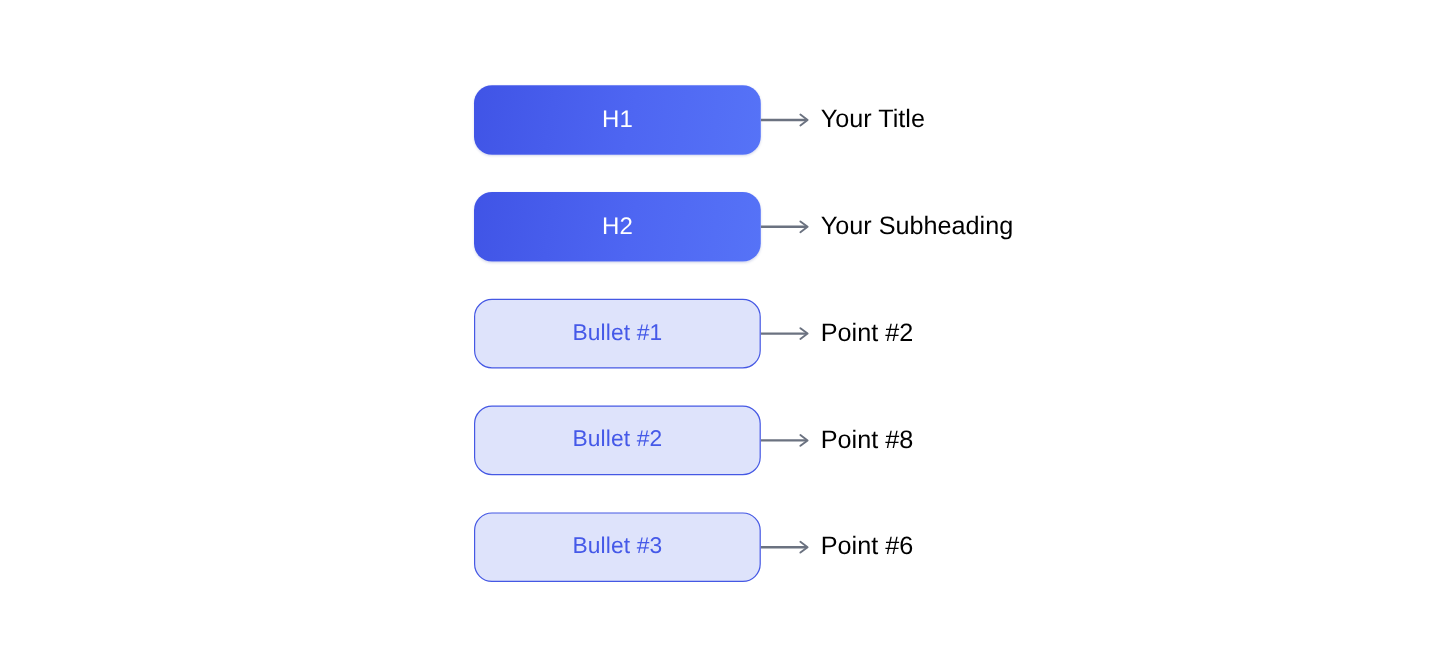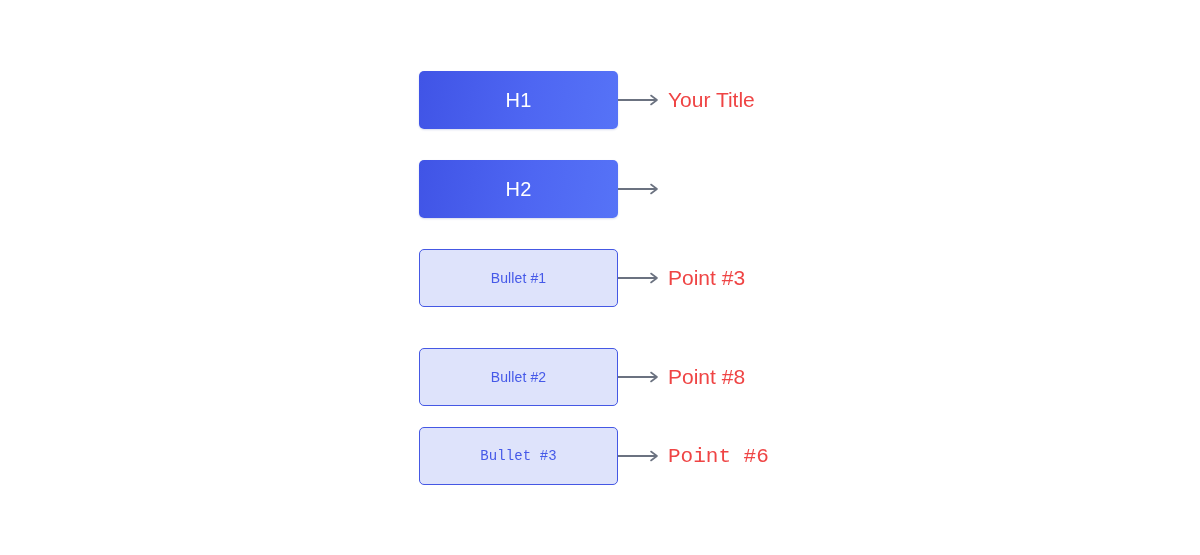--- a/index.html
+++ b/index.html
@@ -25,62 +25,61 @@
     display: flex;
     align-items: center;
     height: 58px;
     left: 395px;
   }
 
   
   .row-0 { top: 71px; }
   .row-1 { top: 160px; text-align: center; }
   .row-2 { top: 249px; }
-  .row-3 { top: 348px; }
-  .row-4 { top: 427px; font-family: Liberation Mono, monospace; }
+  .row-3 { top: 338px; }
+  .row-4 { top: 427px; }
 
   .chip {
-    width: 199px;
+    width: 239px;
     height: 58px;
     box-sizing: border-box;
-    border-radius: 5px;
+    border-radius: 15px;
     display: flex;
     align-items: center;
     justify-content: center;
     letter-spacing: 0.1px;
-    margin-left: 24px;
   }
 
   .chip-heading {
     background: linear-gradient(100deg, #4054e6 0%, #4e66f2 55%, #5673f7 100%);
     color: #ffffff;
     font-size: 20px;
     font-weight: 500;
     border: none;
     box-shadow: 0 1px 2px rgba(40, 55, 150, 0.18);
   }
 
   .chip-bullet {
     background: #dee3fb;
     border: 1.6px solid #4558e4;
     color: #4559e8;
-    font-size: 14px;
+    font-size: 19px;
     font-weight: 400;
   }
 
   .connector {
     width: 48px;
     height: 20px;
     flex: 0 0 auto;
     display: block;
   }
 
   .label {
     font-size: 21px;
-    color: #ef4444;
+    color: #000000;
     font-weight: 400;
     white-space: nowrap;
     margin-left: 2px;
   }
 </style>
 </head>
 <body>
 
 <div id="diagram">
 
@@ -92,29 +91,30 @@
     </svg>
     <div class="label">Your Title</div>
   </div>
 
   <div class="row row-1">
     <div class="chip chip-heading">H2</div>
     <svg class="connector" viewBox="0 0 48 20">
       <line x1="0" y1="10" x2="38" y2="10" stroke="#6b7280" stroke-width="2"></line>
       <polyline points="33,5.5 39,10 33,14.5" fill="none" stroke="#6b7280" stroke-width="1.6" stroke-linecap="round" stroke-linejoin="round"></polyline>
     </svg>
+    <div class="label">Your Subheading</div>
   </div>
 
   <div class="row row-2">
     <div class="chip chip-bullet">Bullet #1</div>
     <svg class="connector" viewBox="0 0 48 20">
       <line x1="0" y1="10" x2="38" y2="10" stroke="#6b7280" stroke-width="2"></line>
       <polyline points="33,5.5 39,10 33,14.5" fill="none" stroke="#6b7280" stroke-width="1.6" stroke-linecap="round" stroke-linejoin="round"></polyline>
     </svg>
-    <div class="label">Point #3</div>
+    <div class="label">Point #2</div>
   </div>
 
   <div class="row row-3">
     <div class="chip chip-bullet">Bullet #2</div>
     <svg class="connector" viewBox="0 0 48 20">
       <line x1="0" y1="10" x2="38" y2="10" stroke="#6b7280" stroke-width="2"></line>
       <polyline points="33,5.5 39,10 33,14.5" fill="none" stroke="#6b7280" stroke-width="1.6" stroke-linecap="round" stroke-linejoin="round"></polyline>
     </svg>
     <div class="label">Point #8</div>
   </div>

